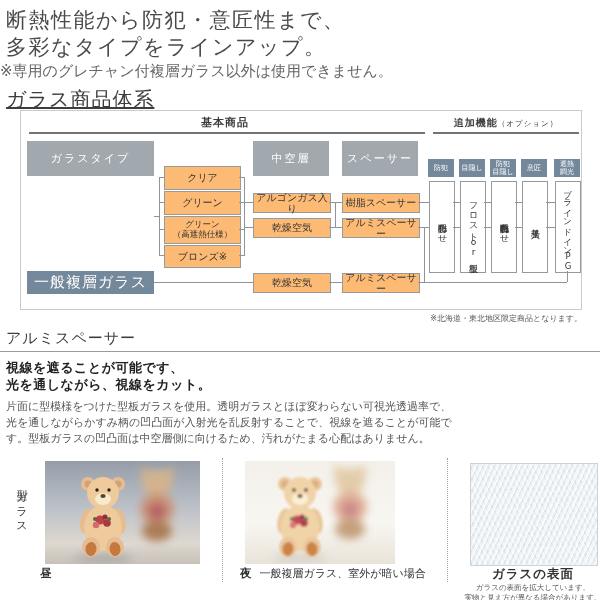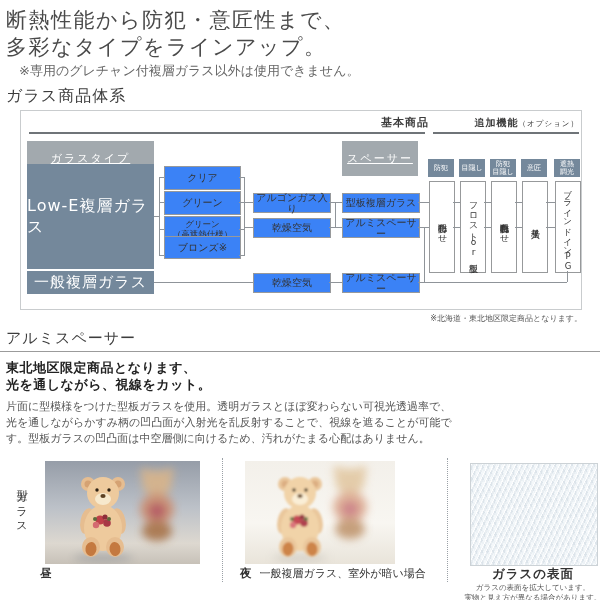--- a/index.html
+++ b/index.html
@@ -1,31 +1,31 @@
 <!DOCTYPE html>
 <html><head>
 <meta charset="utf-8">
 <style>
   html,body{margin:0;padding:0;background:#fff;}
   .page{position:relative;width:600px;height:600px;background:#fff;overflow:hidden;
         font-family:"DejaVu Sans","Liberation Sans",sans-serif;color:#333;}
 
   
   .headline{position:absolute;left:6px;font-size:21px;color:#4a4a4a;letter-spacing:1.5px;white-space:nowrap;}
-  .head-note{position:absolute;left:19px;top:62px;font-size:13px;color:#666;}
-  .sec-title{position:absolute;left:6px;font-size:16px;color:#3d3d3d;letter-spacing:1px;}
+  .head-note{position:absolute;left:0;top:62px;font-size:15px;color:#666;}
+  .sec-title{position:absolute;left:6px;font-size:20px;color:#3d3d3d;letter-spacing:1px;text-decoration:underline;}
 
   
   #diagram{position:absolute;left:20px;top:110px;width:560px;height:198px;background:#fff;border:1px solid #c9ccce;}
-  .grp-label{position:absolute;text-align:right;font-size:11px;font-weight:bold;color:#3c3c3c;letter-spacing:1px;}
+  .grp-label{position:absolute;text-align:center;font-size:11px;font-weight:bold;color:#3c3c3c;letter-spacing:1px;}
   .grp-rule{position:absolute;height:2px;background:#6f7478;}
   .colhdr{position:absolute;background:#a2a9ae;color:#fff;display:flex;align-items:center;justify-content:center;
-          font-size:11px;letter-spacing:2px;height:35px;top:30px;text-decoration:underline;}
+          font-size:11px;letter-spacing:2px;height:35px;top:30px;}
   .slate{position:absolute;background:#74889b;color:#fff;display:flex;align-items:center;justify-content:center;letter-spacing:1px;}
-  .wbox{position:absolute;background:#3b82f6;border:1px solid #97999b;color:#333;display:flex;align-items:center;justify-content:center;
+  .wbox{position:absolute;background:#fdba74;border:1px solid #97999b;color:#333;display:flex;align-items:center;justify-content:center;
         text-align:center;font-size:10px;line-height:1.15;white-space:pre-line;}
   .line{position:absolute;background:#8f9499;}
   .opt-tag{position:absolute;top:48px;height:18px;width:26px;background:#74889b;color:#fff;display:flex;align-items:center;
            justify-content:center;text-align:center;font-size:7px;line-height:1.15;white-space:pre-line;}
   .opt-box{position:absolute;top:70px;height:90px;width:24px;background:#fff;border:1px solid #97999b;
            display:flex;align-items:center;justify-content:center;}
   .vtext{writing-mode:vertical-rl;text-orientation:upright;}
   .opt-box span{font-size:9px;color:#333;letter-spacing:0;}
   .diagram-foot{position:absolute;right:18px;top:313px;font-size:8px;color:#555;}
 
@@ -61,36 +61,36 @@
   <div class="sec-title" style="top:86px">ガラス商品体系</div>
 
   <div id="diagram">
 
     <div class="grp-label" style="left:0;top:4px;width:408px">基本商品</div>
     <div class="grp-rule" style="left:8px;top:21px;width:396px"></div>
     <div class="grp-label" style="left:412px;top:5px;width:146px;font-size:10px"><span>追加機能</span><span style="font-size:7.5px;font-weight:normal">（オプション）</span></div>
     <div class="grp-rule" style="left:412px;top:21px;width:146px"></div>
 
     <div class="colhdr" style="left:6px;width:127px">ガラスタイプ</div>
+    <div class="colhdr" style="left:232px;width:76px">中空層</div>
     <div class="colhdr" style="left:321px;width:76px">スペーサー</div>
 
-    <div class="slate" style="left:6px;top:53px;width:127px;height:105px;font-size:16px">Low-E複層ガラス</div>
     <div class="slate" style="left:6px;top:160px;width:127px;height:23px;font-size:15px">一般複層ガラス</div>
 
     <div class="wbox" style="left:143px;top:55px;width:75px;height:22px">クリア</div>
     <div class="wbox" style="left:143px;top:80px;width:75px;height:22px">グリーン</div>
     <div class="wbox" style="left:143px;top:105px;width:75px;height:26px;font-size:8.5px">グリーン
 （高遮熱仕様）</div>
-    <div class="wbox" style="left:143px;top:125px;width:75px;height:21px">ブロンズ※</div>
+    <div class="wbox" style="left:143px;top:134px;width:75px;height:21px">ブロンズ※</div>
 
     <div class="wbox" style="left:232px;top:82px;width:76px;height:18px">アルゴンガス入り</div>
     <div class="wbox" style="left:232px;top:107px;width:76px;height:18px">乾燥空気</div>
     <div class="wbox" style="left:232px;top:162px;width:76px;height:18px">乾燥空気</div>
 
-    <div class="wbox" style="left:321px;top:82px;width:76px;height:18px">型板複層ガラス</div>
+    <div class="wbox" style="left:321px;top:82px;width:76px;height:18px">樹脂スペーサー</div>
     <div class="wbox" style="left:321px;top:107px;width:76px;height:18px">アルミスペーサー</div>
     <div class="wbox" style="left:321px;top:162px;width:76px;height:18px">アルミスペーサー</div>
 
     <div class="opt-tag" style="left:407px">防犯</div>
     <div class="opt-tag" style="left:438px">目隠し</div>
     <div class="opt-tag" style="left:469px">防犯
 目隠し</div>
     <div class="opt-tag" style="left:500px">意匠</div>
     <div class="opt-tag" style="left:533px">遮熱
 調光</div>
@@ -142,21 +142,21 @@
     <div class="line" style="left:308px;top:171px;width:13px;height:1px"></div>
     <div class="line" style="left:397px;top:171px;width:149px;height:1px"></div>
     <div class="line" style="left:546px;top:160px;width:1px;height:11px"></div>
   </div>
 
   <div class="diagram-foot">※北海道・東北地区限定商品となります。</div>
 
   <div class="k-title">アルミスペーサー</div>
   <div class="k-rule"></div>
   <div class="k-sub">
-    <div>東北地区限定商品となります、</div>
+    <div>視線を遮ることが可能です、</div>
     <div>光を通しながら、視線をカット。</div>
   </div>
   <div class="k-body">片面に型模様をつけた型板ガラスを使用。透明ガラスとほぼ変わらない可視光透過率で、光を通しながらかすみ柄の凹凸面が入射光を乱反射することで、視線を遮ることが可能です。型板ガラスの凹凸面は中空層側に向けるため、汚れがたまる心配はありません。</div>
 
   <div class="side-label vtext">型ガラス</div>
 
   <div class="fig" style="left:45px;top:461px;width:155px;height:103px">
     <svg width="155" height="103" viewBox="0 0 155 103">
       <defs>
         <linearGradient id="bg1" x1="0" y1="0" x2="0" y2="1">

